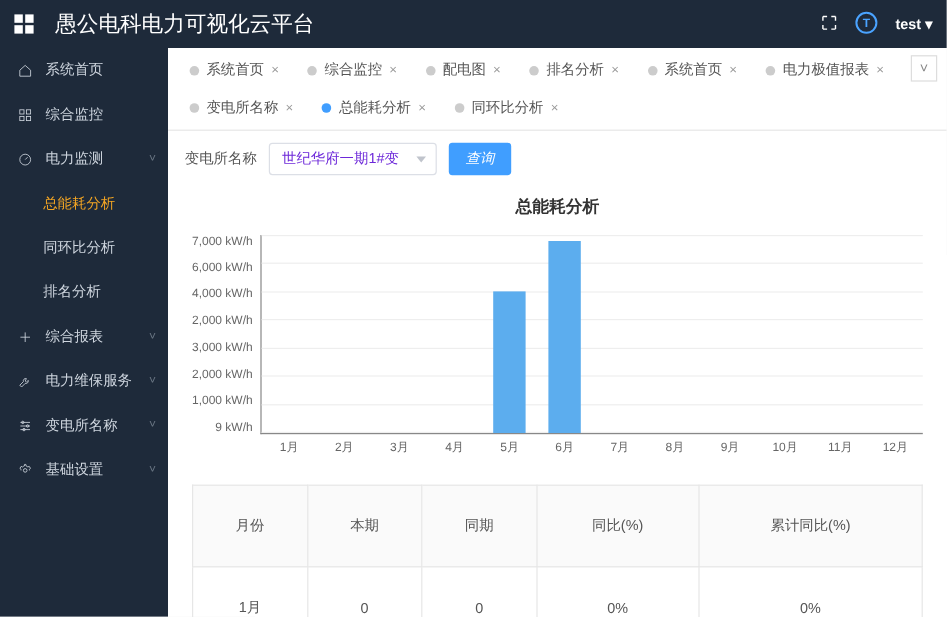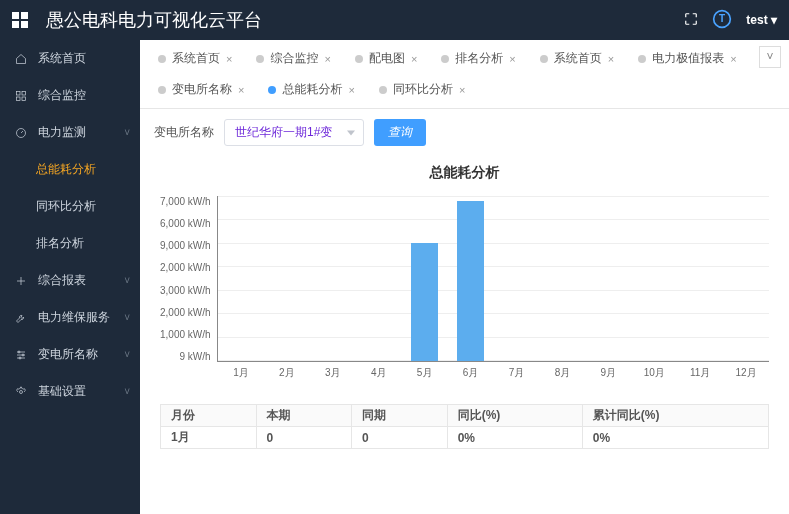--- a/index.html
+++ b/index.html
@@ -37,21 +37,21 @@
 .y-axis { display: flex; flex-direction: column; justify-content: space-between; align-items: flex-end; padding-right: 6px; font-size: 10px; color: #666; height: 100%; }
 .plot { flex: 1; border-left: 1px solid #888; border-bottom: 1px solid #888; position: relative; display: flex; align-items: flex-end; }
 .plot .grid { position: absolute; inset: 0; display: flex; flex-direction: column; justify-content: space-between; }
 .plot .grid div { border-top: 1px solid #eee; height: 0; }
 .plot .bars { display: flex; width: 100%; height: 100%; align-items: flex-end; position: relative; z-index: 1; }
 .plot .bar-slot { flex: 1; display: flex; justify-content: center; align-items: flex-end; height: 100%; }
 .plot .bar { width: 60%; background: #5cadee; }
 .x-axis { display: flex; margin-left: 58px; }
 .x-axis .xlabel { flex: 1; text-align: center; font-size: 10px; color: #666; padding-top: 4px; }
 .table { margin-top: 24px; border-collapse: collapse; width: 100%; font-size: 12px; color: #555; }
-.table th, .table td { border: 1px solid #e6e6e6; padding: 2px 10px; text-align: left; font-weight: bold; }
+.table th, .table td { border: 1px solid #e6e6e6; padding: 25px 10px; text-align: center; font-weight: normal; }
 .table th { background: #fafafa; }
 </style>
 </head>
 <body>
 
 <div class="header">
   <div class="grid-icon">
       <span></span>
       <span></span>
       <span></span>
@@ -204,21 +204,21 @@
       <label>变电所名称</label>
       <div class="select">世纪华府一期1#变</div>
       <button class="btn">查询</button>
     </div>
     <div class="chart-wrap">
       <div class="chart-title">总能耗分析</div>
       <div class="chart">
         <div class="y-axis" id="yaxis">
             <span>7,000 kW/h</span>
             <span>6,000 kW/h</span>
-            <span>9,000 kW/h</span>
+            <span>4,000 kW/h</span>
             <span>2,000 kW/h</span>
             <span>3,000 kW/h</span>
             <span>2,000 kW/h</span>
             <span>1,000 kW/h</span>
             <span>9 kW/h</span>
           </div>
         <div class="plot">
           <div class="grid" id="grid">
               <div></div>
               <div></div>

